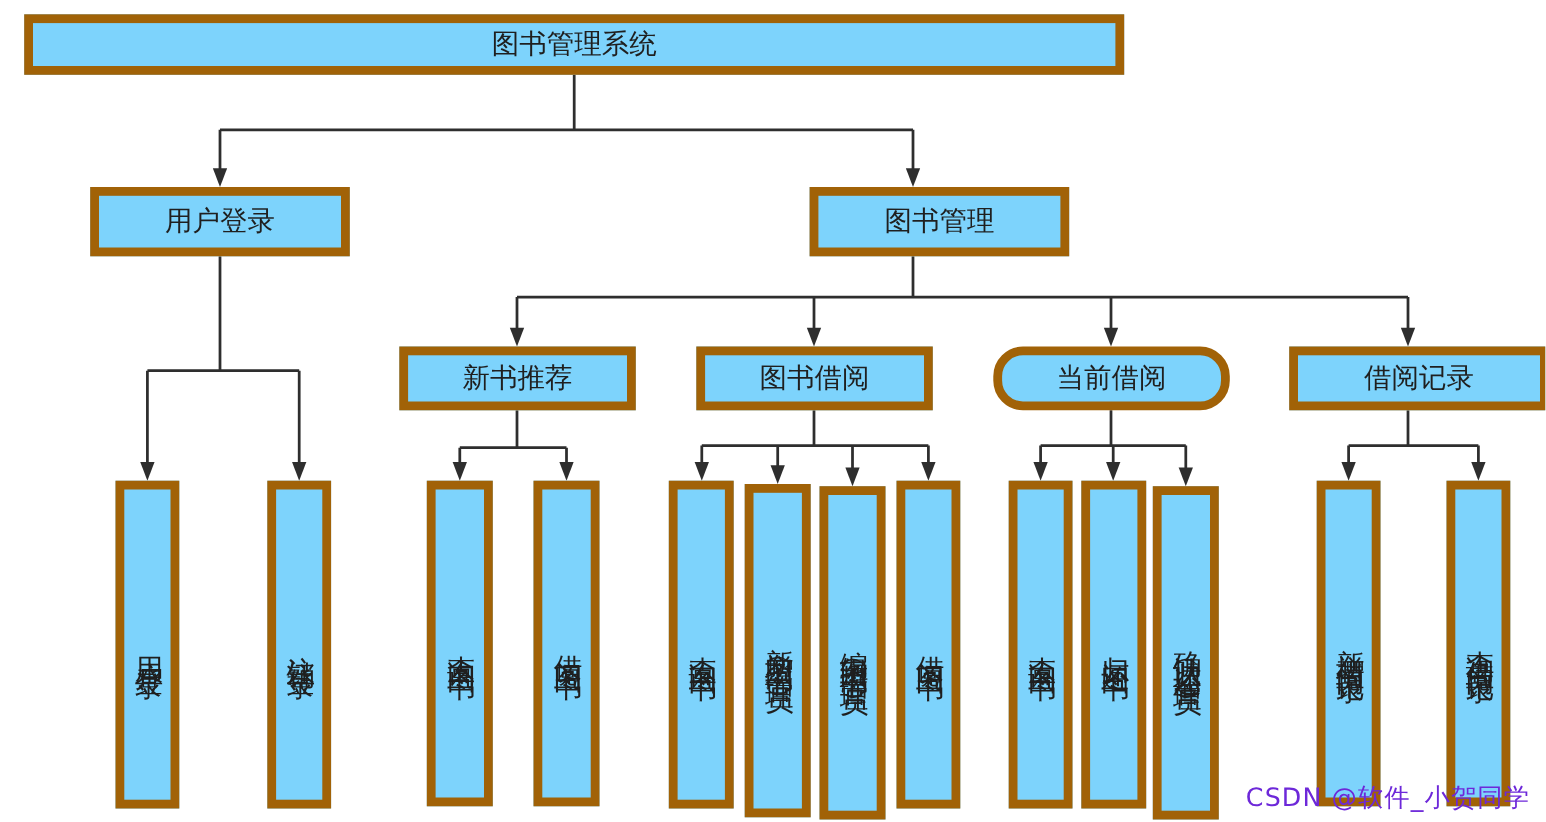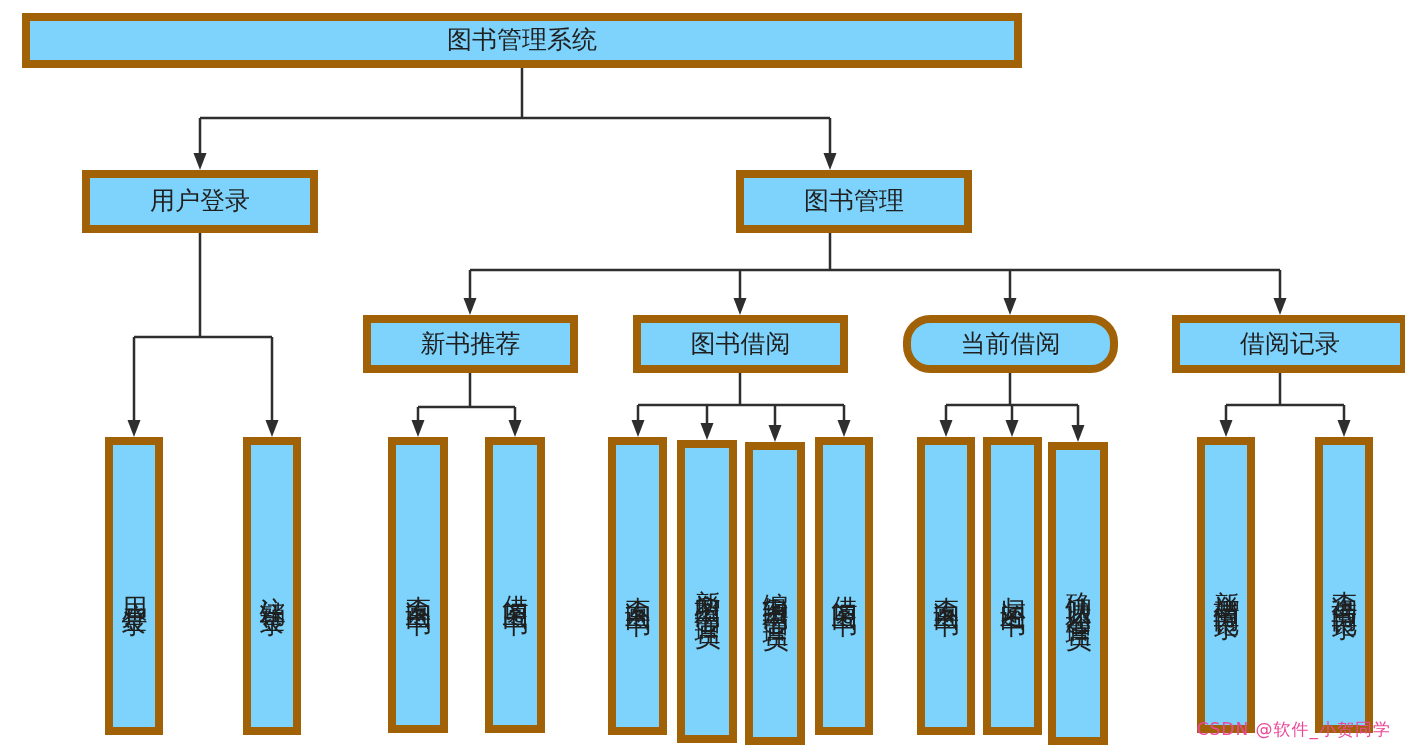--- a/index.html
+++ b/index.html
@@ -69,22 +69,22 @@
   #n-cb-return  { left: 983px;  top: 437px; width: 59px; height: 298px; }
   #n-cb-confirm { left: 1048px; top: 442px; width: 60px; height: 303px; }
 
   #n-br-add   { left: 1197px; top: 437px; width: 58px; height: 296px; }
   #n-br-query { left: 1315px; top: 437px; width: 58px; height: 296px; }
 
   #watermark {
     position: absolute;
     right: 14px;
     bottom: 6px;
-    font-size: 17px;
-    color: #ec4899;
+    font-size: 23px;
+    color: #6d28d9;
     letter-spacing: 1px;
     white-space: nowrap;
   }
 </style>
 </head>
 <body>
 
 <div id="stage">
 
   <svg id="connectors" viewBox="0 0 1405 747" xmlns="http://www.w3.org/2000/svg">

